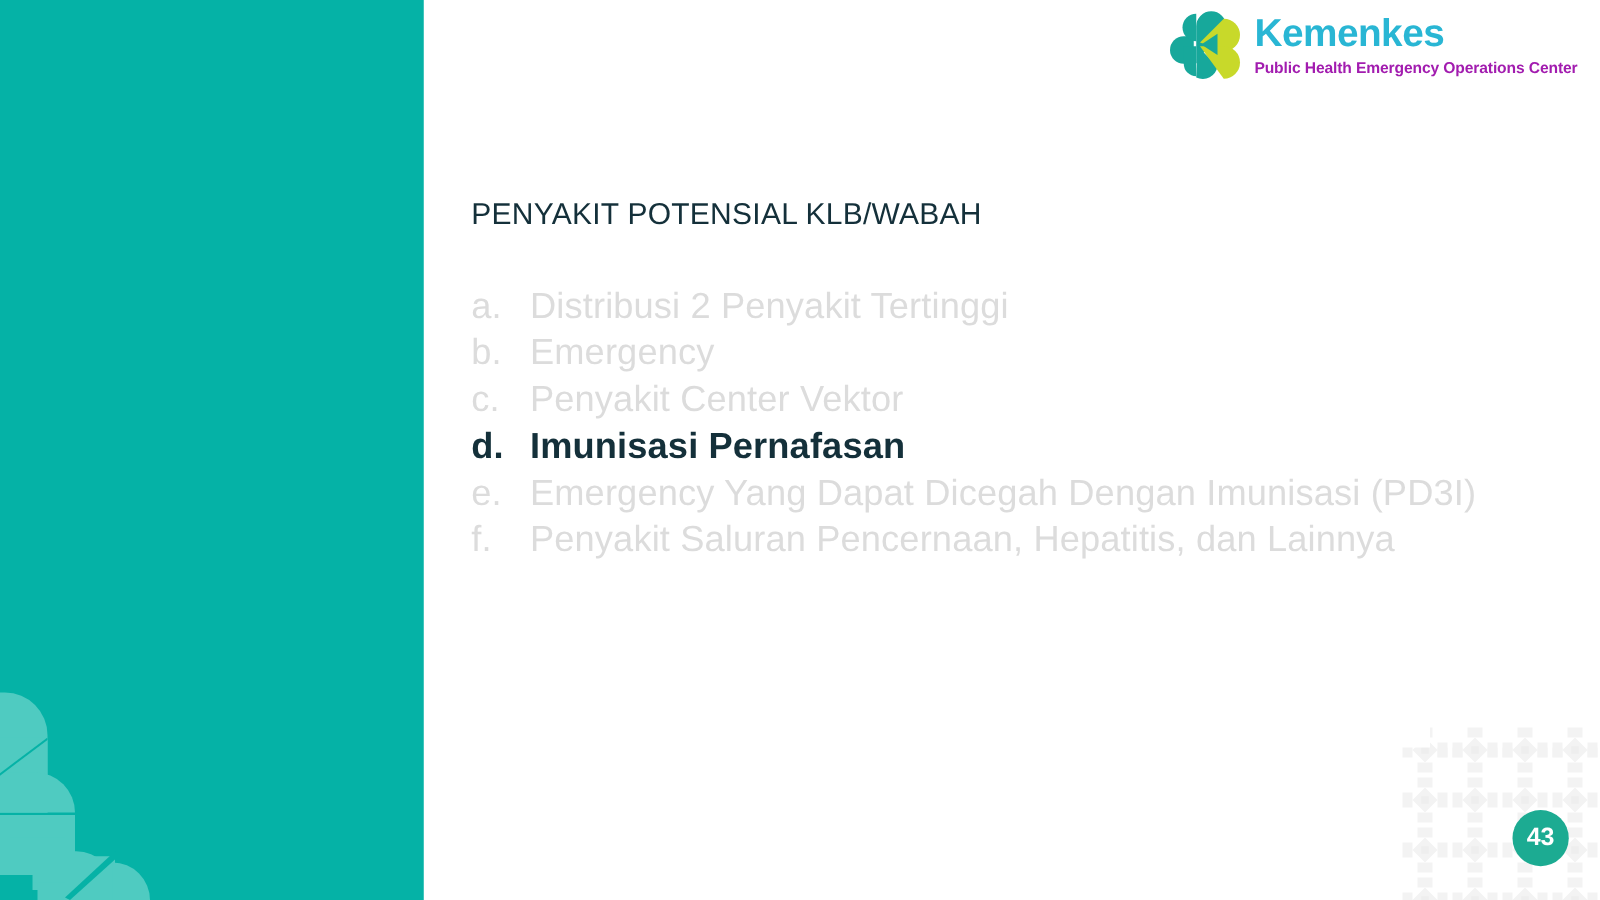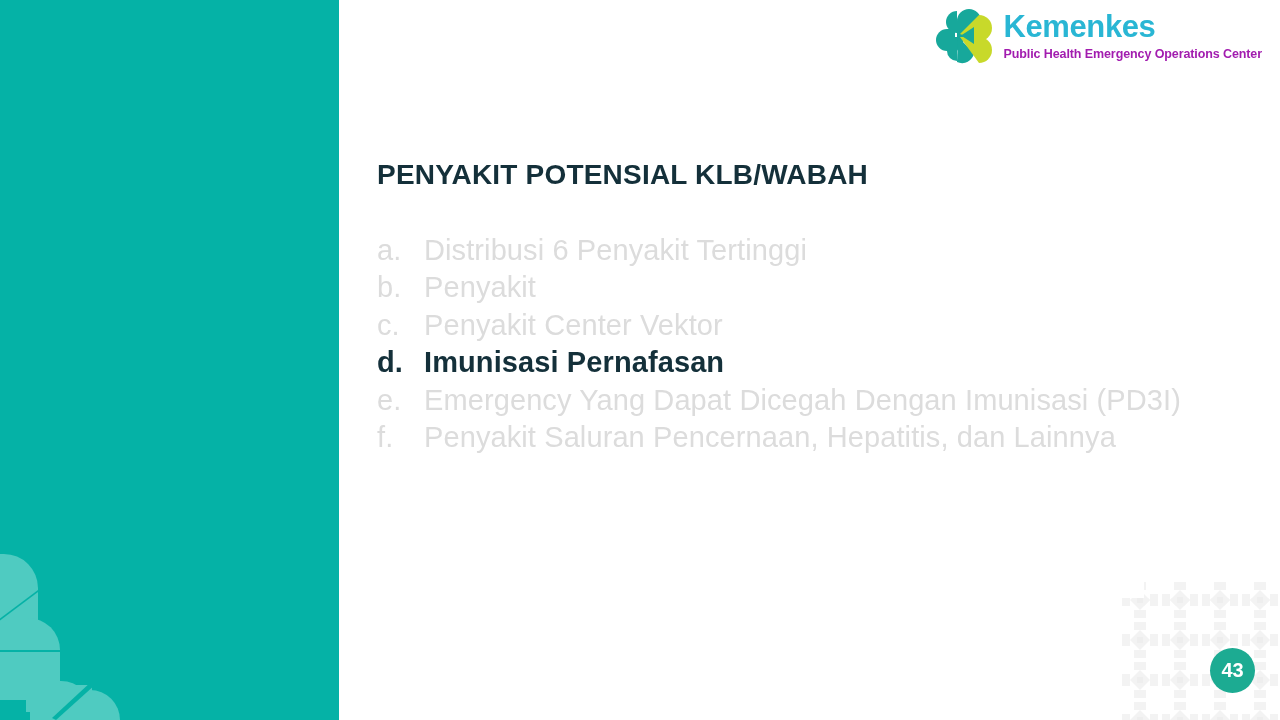--- a/index.html
+++ b/index.html
@@ -80,22 +80,22 @@
 
   
   .content {
     position: absolute;
     left: 377px;
     top: 158px;
     width: 830px;
   }
 
   .page-title {
-    font-size: 28px;
-    font-weight: bold;
+    font-size: 24px;
+    font-weight: normal;
     color: #14303A;
     letter-spacing: 0.2px;
     line-height: 1.2;
     white-space: nowrap;
   }
 
   .agenda-list {
     margin-top: 40px;
     list-style: none;
   }
@@ -200,25 +200,25 @@
       <div class="logo-title">Kemenkes</div>
       <div class="logo-subtitle">Public Health Emergency Operations Center</div>
     </div>
   </div>
 
   <div class="content">
     <h1 class="page-title">PENYAKIT POTENSIAL KLB/WABAH</h1>
     <ul class="agenda-list" id="agenda-list">
         <li class="agenda-item">
           <span class="agenda-marker">a.</span>
-          <span class="agenda-label">Distribusi 6 Penyakit Tertinggi</span>
+          <span class="agenda-label">Distribusi 2 Penyakit Tertinggi</span>
         </li>
         <li class="agenda-item">
           <span class="agenda-marker">b.</span>
-          <span class="agenda-label">Penyakit</span>
+          <span class="agenda-label">Emergency</span>
         </li>
         <li class="agenda-item">
           <span class="agenda-marker">c.</span>
           <span class="agenda-label">Penyakit Center Vektor</span>
         </li>
         <li class="agenda-item active">
           <span class="agenda-marker">d.</span>
           <span class="agenda-label">Imunisasi Pernafasan</span>
         </li>
         <li class="agenda-item">

